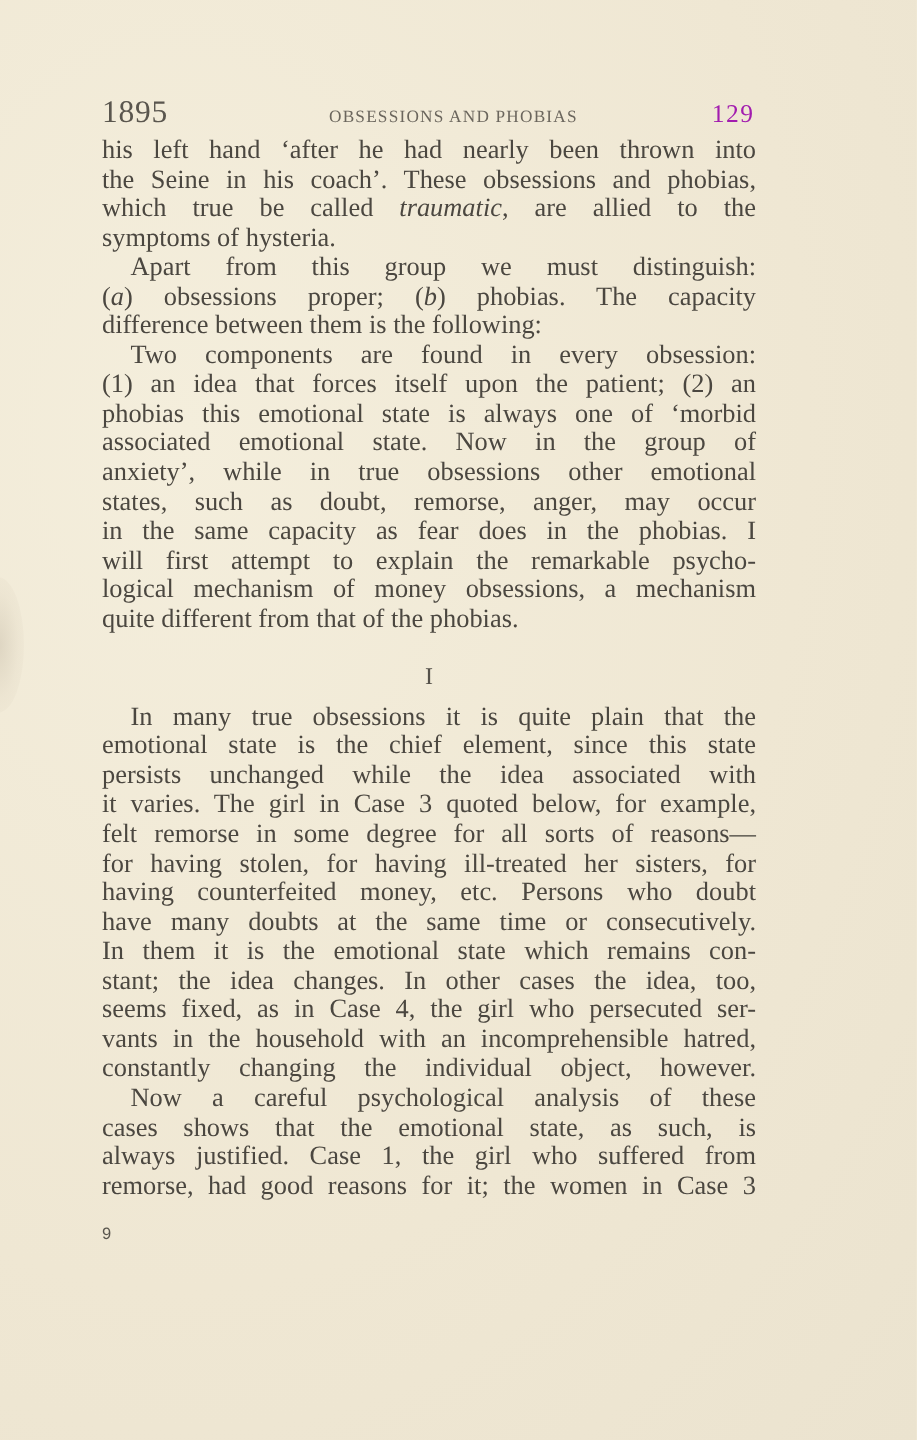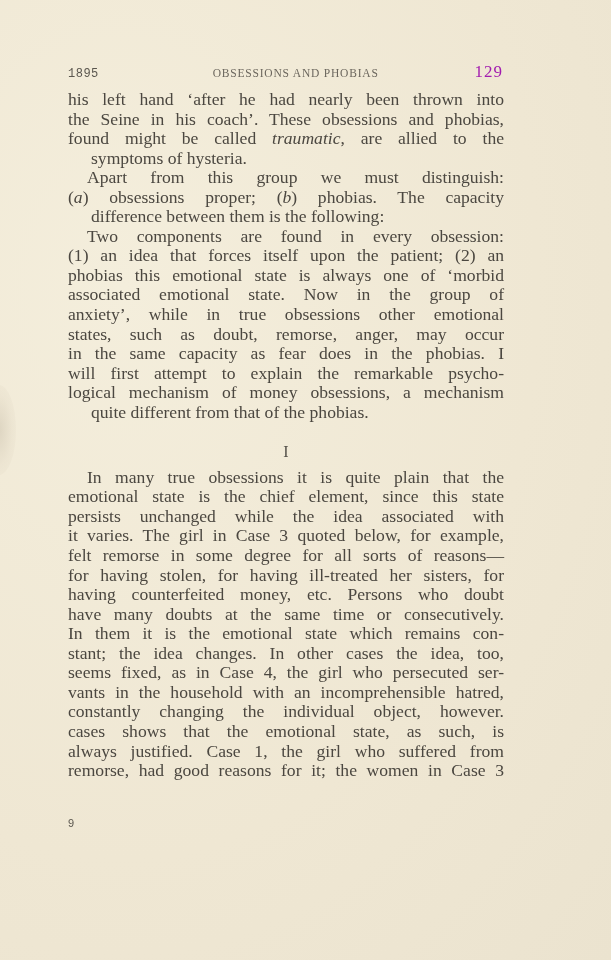--- a/index.html
+++ b/index.html
@@ -29,22 +29,22 @@
       position: absolute;
       left: 68px;
       top: 62px;
       width: 435px;
       height: 24px;
       display: flex;
       justify-content: space-between;
       align-items: baseline;
     }
     .rh-year {
-      font-family: Liberation Mono, monospace;
-      font-size: 12px;
+      font-family: Liberation Serif, serif;
+      font-size: 21px;
       color: #5a564e;
       letter-spacing: 0.5px;
     }
     .rh-title {
       font-family: "Liberation Serif", serif;
       font-size: 11.5px;
       letter-spacing: 0.8px;
       color: #6b665d;
       margin-left: 18px;
     }
@@ -66,21 +66,20 @@
     }
     .line {
       display: block;
       white-space: nowrap;
       text-align: justify;
       text-align-last: justify;
       height: 19.55px;
     }
     .line.last {
       text-align-last: left;
-      margin-left: 23px;
     }
     .indent {
       padding-left: 19px;
     }
     .section-numeral {
       display: block;
       text-align: center;
       height: 19.55px;
       margin-top: 20px;
       margin-bottom: 6px;
@@ -108,21 +107,21 @@
   <span class="rh-year">1895</span>
   <span class="rh-title">OBSESSIONS AND PHOBIAS</span>
   <span class="rh-page">129</span>
 </header>
 
 <main class="text-block">
 
   <div>
     <span class="line">his left hand ‘after he had nearly been thrown into</span>
     <span class="line">the Seine in his coach’. These obsessions and phobias,</span>
-    <span class="line"><span>found might be called </span><em>traumatic</em><span>, are allied to the</span></span>
+    <span class="line"><span>which true be called </span><em>traumatic</em><span>, are allied to the</span></span>
     <span class="line last">symptoms of hysteria.</span>
   </div>
 
   <div>
     <span class="line indent">Apart from this group we must distinguish:</span>
     <span class="line"><span>(</span><em>a</em><span>) obsessions proper; (</span><em>b</em><span>) phobias. The capacity</span></span>
     <span class="line last">difference between them is the following:</span>
   </div>
 
   <div>
@@ -150,20 +149,21 @@
     <span class="line">having counterfeited money, etc. Persons who doubt</span>
     <span class="line">have many doubts at the same time or consecutively.</span>
     <span class="line">In them it is the emotional state which remains con-</span>
     <span class="line">stant; the idea changes. In other cases the idea, too,</span>
     <span class="line">seems fixed, as in Case 4, the girl who persecuted ser-</span>
     <span class="line">vants in the household with an incomprehensible hatred,</span>
     <span class="line">constantly changing the individual object, however.</span>
   </div>
 
   <div>
+    <span class="line indent">Now a careful psychological analysis of these</span>
     <span class="line">cases shows that the emotional state, as such, is</span>
     <span class="line">always justified. Case 1, the girl who suffered from</span>
     <span class="line">remorse, had good reasons for it; the women in Case 3</span>
   </div>
 
 </main>
 
 <div class="signature">9</div>
 
 </body></html>

